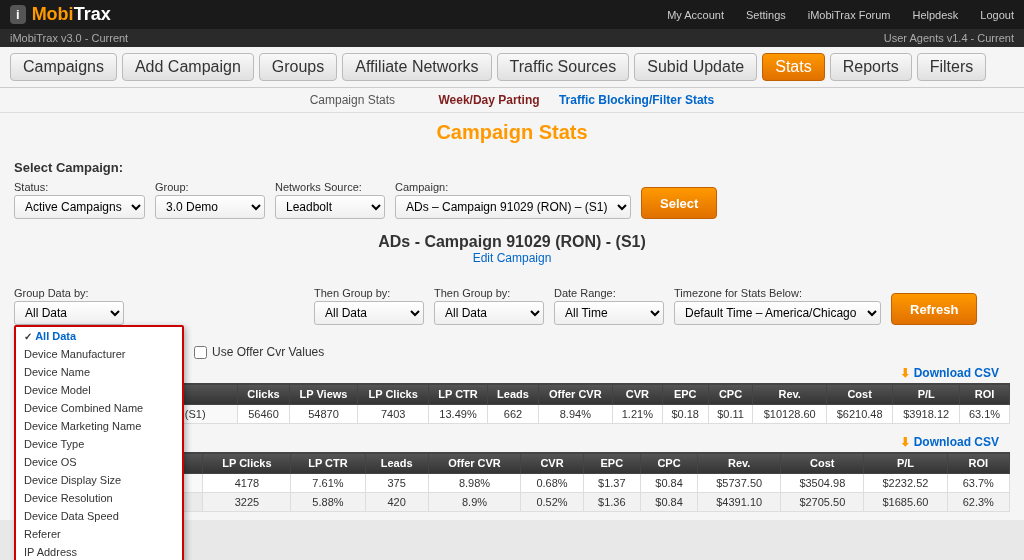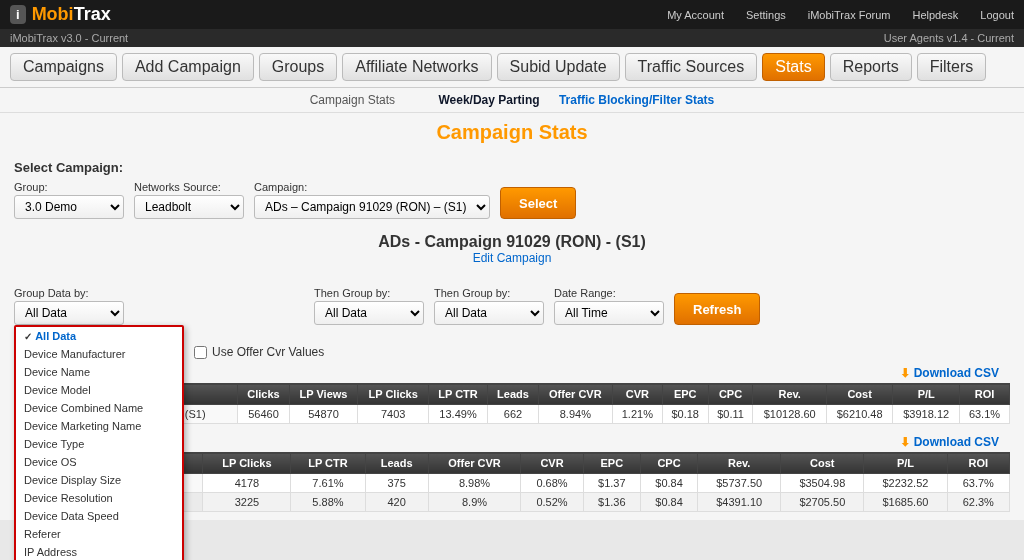--- a/index.html
+++ b/index.html
@@ -95,41 +95,47 @@
 <div class="second-nav">
   <span>iMobiTrax v3.0 - Current</span>
   <span style="margin-left:auto;">User Agents v1.4 - Current</span>
 </div>
 
 <div class="main-nav">
   <button class="nav-btn">Campaigns</button>
   <button class="nav-btn">Add Campaign</button>
   <button class="nav-btn">Groups</button>
   <button class="nav-btn">Affiliate Networks</button>
+  <button class="nav-btn">Traffic Sources</button>
   <button class="nav-btn">Subid Update</button>
-  <button class="nav-btn">Traffic Sources</button>
   <button class="nav-btn active">Stats</button>
   <button class="nav-btn">Reports</button>
   <button class="nav-btn">Filters</button>
 </div>
 
 <div class="sub-nav">
   <a style="color: rgb(85, 85, 85);">Campaign Stats</a>
-  <a class="active" style="color: #0f172a; font-weight: bold; margin-left: 32px;">Week/Day Parting</a>
+  <a class="active" style="color: #7f1d1d; font-weight: bold; margin-left: 32px;">Week/Day Parting</a>
   <a class="active" style="color: rgb(0, 102, 204); font-weight: bold;">Traffic Blocking/Filter Stats</a>
 </div>
 
 <div class="page-title-bar">
   <h1>Campaign Stats</h1>
 </div>
 
 <div class="content">
 
   <div class="select-campaign-label">Select Campaign:</div>
   <div class="filter-row">
+    <div class="filter-group">
+      <label>Status:</label>
+      <select>
+        <option>Active Campaigns</option>
+      </select>
+    </div>
     <div class="filter-group">
       <label>Group:</label>
       <select>
         <option>3.0 Demo</option>
       </select>
     </div>
     <div class="filter-group">
       <label>Networks Source:</label>
       <select>
         <option>Leadbolt</option>
@@ -185,20 +191,26 @@
       <div class="filter-group">
         <label>Then Group by:</label>
         <select>
           <option>All Data</option>
         </select>
       </div>
       <div class="filter-group">
         <label>Date Range:</label>
         <select>
           <option>All Time</option>
+        </select>
+      </div>
+      <div class="filter-group">
+        <label>Timezone for Stats Below:</label>
+        <select class="wide">
+          <option>Default Time – America/Chicago</option>
         </select>
       </div>
       <button class="select-btn" style="background:linear-gradient(to bottom,#f90,#e07000);">Refresh</button>
     </div>
 
     <div class="checkbox-row" style="margin-left:180px; margin-top:4px;">
       <input type="checkbox" style="">
       <label>Use Offer Cvr Values</label>
     </div>
 

